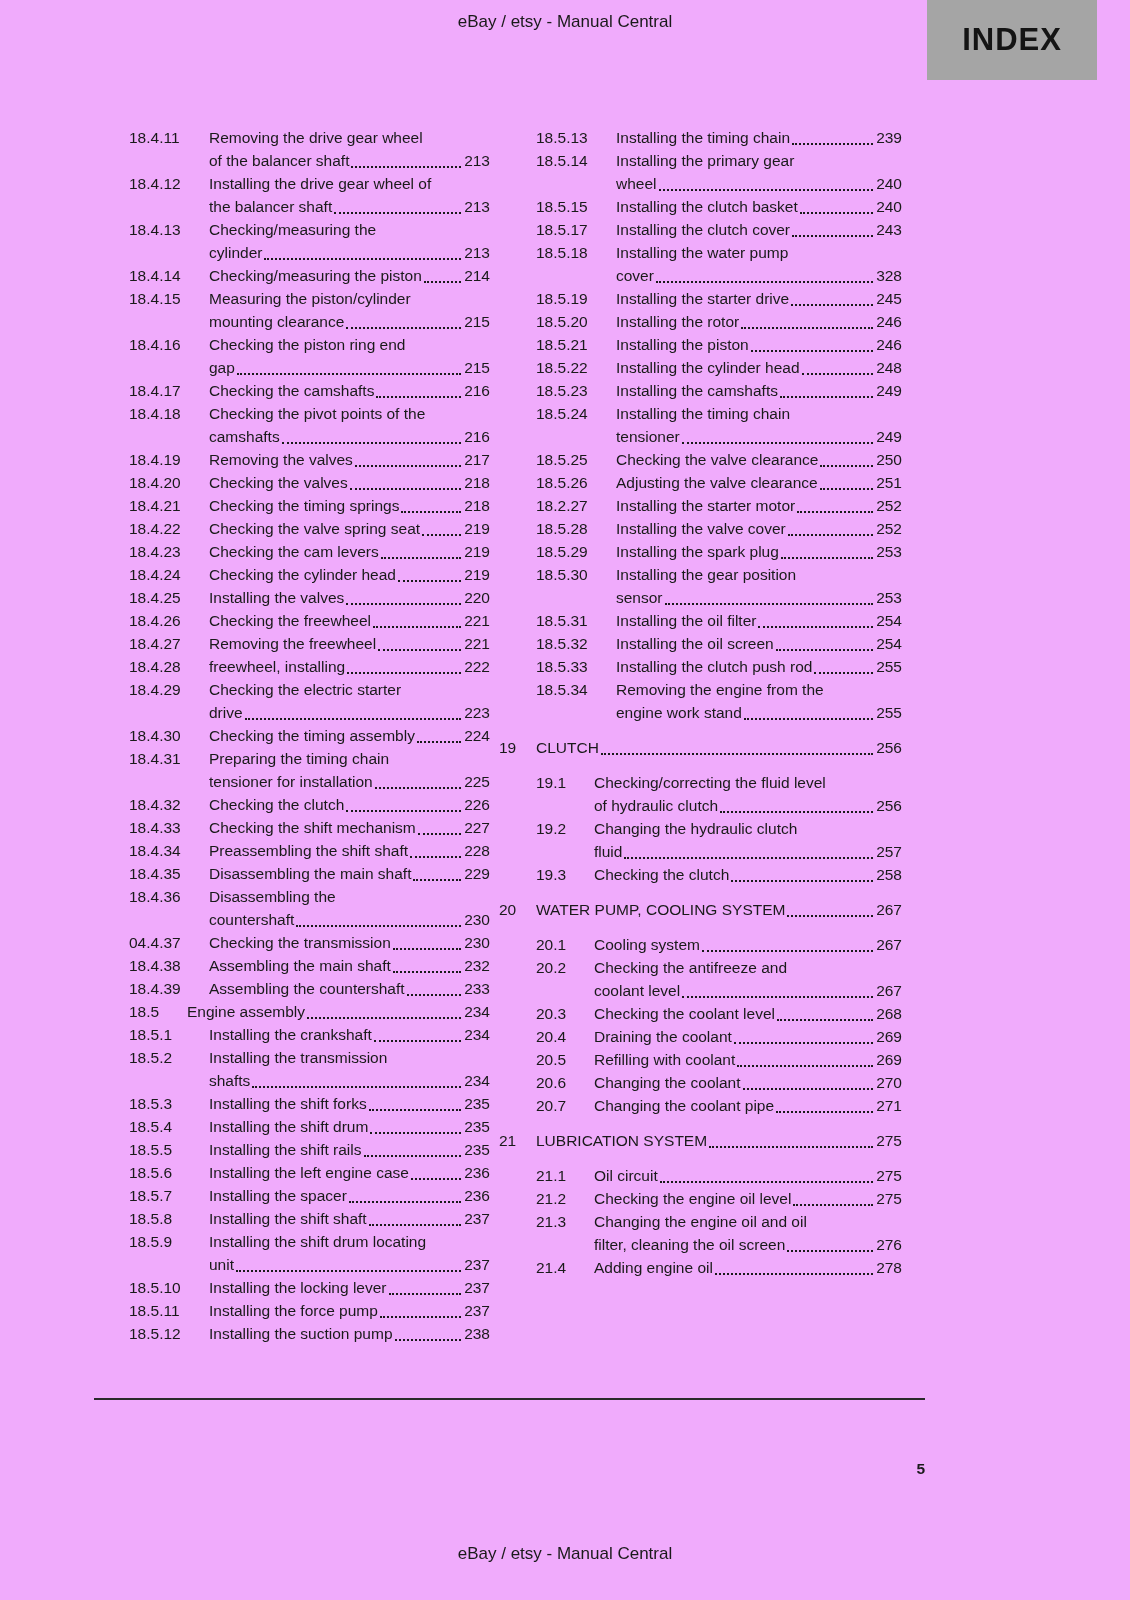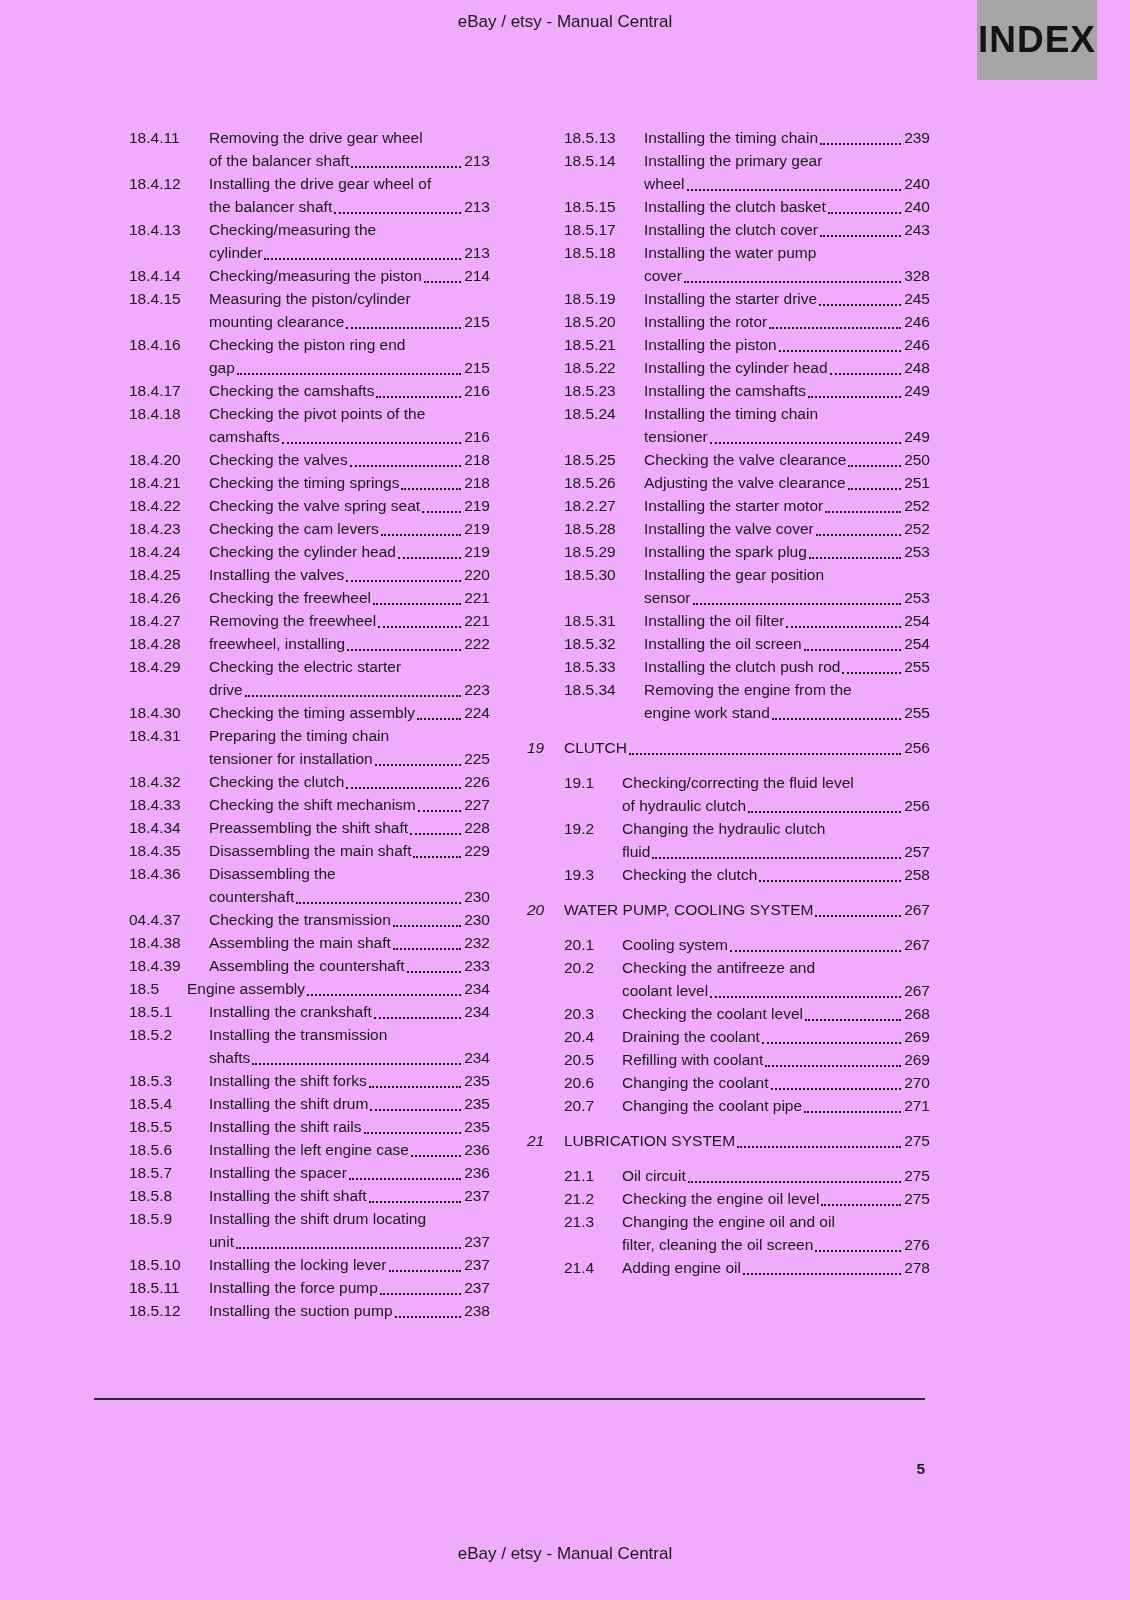--- a/index.html
+++ b/index.html
@@ -15,43 +15,43 @@
   .header-title {
     position: absolute;
     top: 12px; left: 0;
     width: 100%;
     text-align: center;
     font-size: 17px;
   }
   .index-badge {
     position: absolute;
     top: 0; right: 33px;
-    width: 120px; height: 80px;
+    width: 170px; height: 80px;
     background: #a5a5a5;
     display: flex; align-items: center; justify-content: center;
-    font-size: 37px;
+    font-size: 31px;
     font-weight: bold;
     letter-spacing: 1px;
     color: #141414;
   }
   .toc {
     position: absolute;
     top: 126px; left: 129px;
     display: flex;
-    gap: 74px;
+    gap: 46px;
     font-size: 15.5px;
     line-height: 23px;
   }
   .col { width: 361px; }
   .col.col-right { width: 366px; }
   .row { display: flex; }
   .row .num { flex: 0 0 80px; }
   .row.lvl2 .num { flex: 0 0 58px; }
   .row.lvl1 { margin-left: -37px; margin-top: 12px; margin-bottom: 12px; }
-  .row.lvl1 .num { flex: 0 0 37px; font-style: italic; }
+  .row.lvl1 .num { flex: 0 0 37px; }
   .body { flex: 1; min-width: 0; }
   .line.last { display: flex; align-items: flex-end; }
   .text { white-space: nowrap; }
   .dots {
     flex: 1 1 auto;
     min-width: 10px;
     border-bottom: 2px dotted #1a1a1a;
     margin: 0 3px 4px 2px;
   }
   .pg { flex: 0 0 auto; text-align: right; }
@@ -166,20 +166,30 @@
           <div class="body">
             <div class="line">Checking the pivot points of the</div>
             <div class="line last">
               <span class="text">camshafts</span>
               <span class="dots"></span>
               <span class="pg">216</span>
             </div>
           </div>
         </div>
         <div class="row lvl3">
+          <span class="num">18.4.19</span>
+          <div class="body">
+            <div class="line last">
+              <span class="text">Removing the valves</span>
+              <span class="dots"></span>
+              <span class="pg">217</span>
+            </div>
+          </div>
+        </div>
+        <div class="row lvl3">
           <span class="num">18.4.20</span>
           <div class="body">
             <div class="line last">
               <span class="text">Checking the valves</span>
               <span class="dots"></span>
               <span class="pg">218</span>
             </div>
           </div>
         </div>
         <div class="row lvl3">

